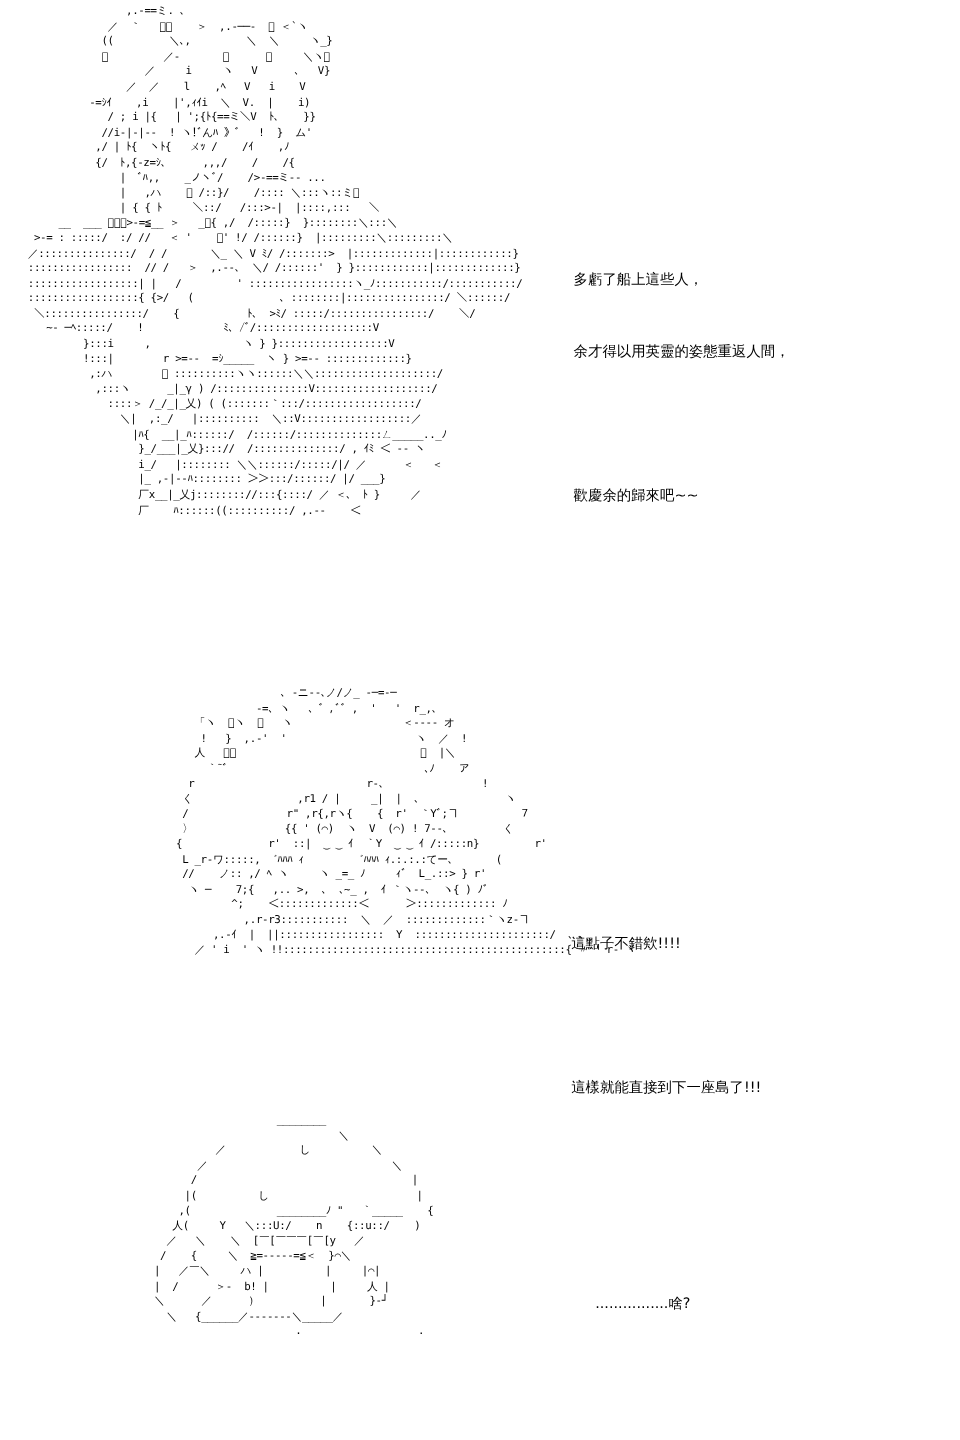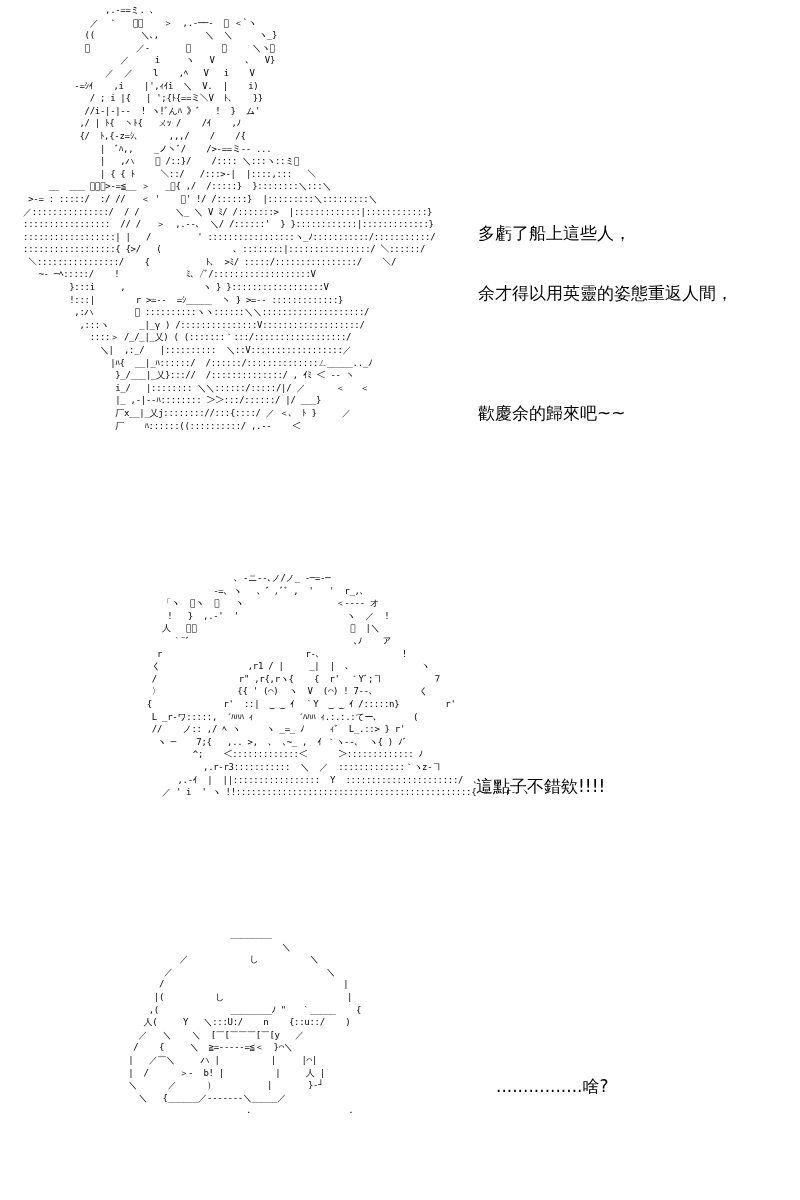--- a/index.html
+++ b/index.html
@@ -26,21 +26,21 @@
       white-space: pre;
       font-family: "DejaVu Sans Mono", "Liberation Mono", monospace;
       font-size: 9px;
       line-height: 12.6px;
       letter-spacing: -0.3px;
       color: #000000;
     }
     .dialogue {
       position: absolute;
       font-family: "DejaVu Sans", "Liberation Sans", sans-serif;
-      font-size: 17px;
+      font-size: 12px;
       line-height: 20px;
       color: #000000;
       white-space: pre;
     }
     .dialogue .line {
       display: block;
       height: 20px;
     }
     .dialogue .gap {
       display: block;
@@ -108,20 +108,21 @@
        L _r‐ワ:::::, ゛ﾊﾊﾊ ｨ        ゛ﾊﾊﾊ ｨ.:.:.:てー､       (
        //    ノ:: ,/ ﾍ ヽ     ヽ _=_ ﾉ     ｨﾞ  L_.::&gt; } r'
         ヽ ─    7;{   ,.. &gt;,  ､  ､~_ ,  ｲ ｀ヽ‐‐､  ヽ{ ) ﾉﾞ
                ^;    ＜:::::::::::::＜      ＞::::::::::::: ﾉ
                  ,.r‐r3:::::::::::  ＼  ／  :::::::::::::｀ヽz‐ヿ
             ,.‐ｲ  |  ||:::::::::::::::::  Y  ::::::::::::::::::::::/  ､ ､
          ／ ' i  ' ヽ !!::::::::::::::::::::::::::::::::::::::::::::::{ 〃 ' r‐ ヽ</pre>
   <div class="dialogue" style="left:458px;top:176px;">
     <span class="line">這點子不錯欸!!!!</span>
     <span class="gap"></span>
+    <span class="line">這樣就能直接到下一座島了!!!</span>
   </div>
 </div>
 
 <div class="panel" style="top:920px;height:270px;">
   <pre class="art" style="left:118px;top:8px;">                      ________
                                 ＼
             ／            し          ＼
          ／                              ＼
         /                                   |
        |(          し                        |

